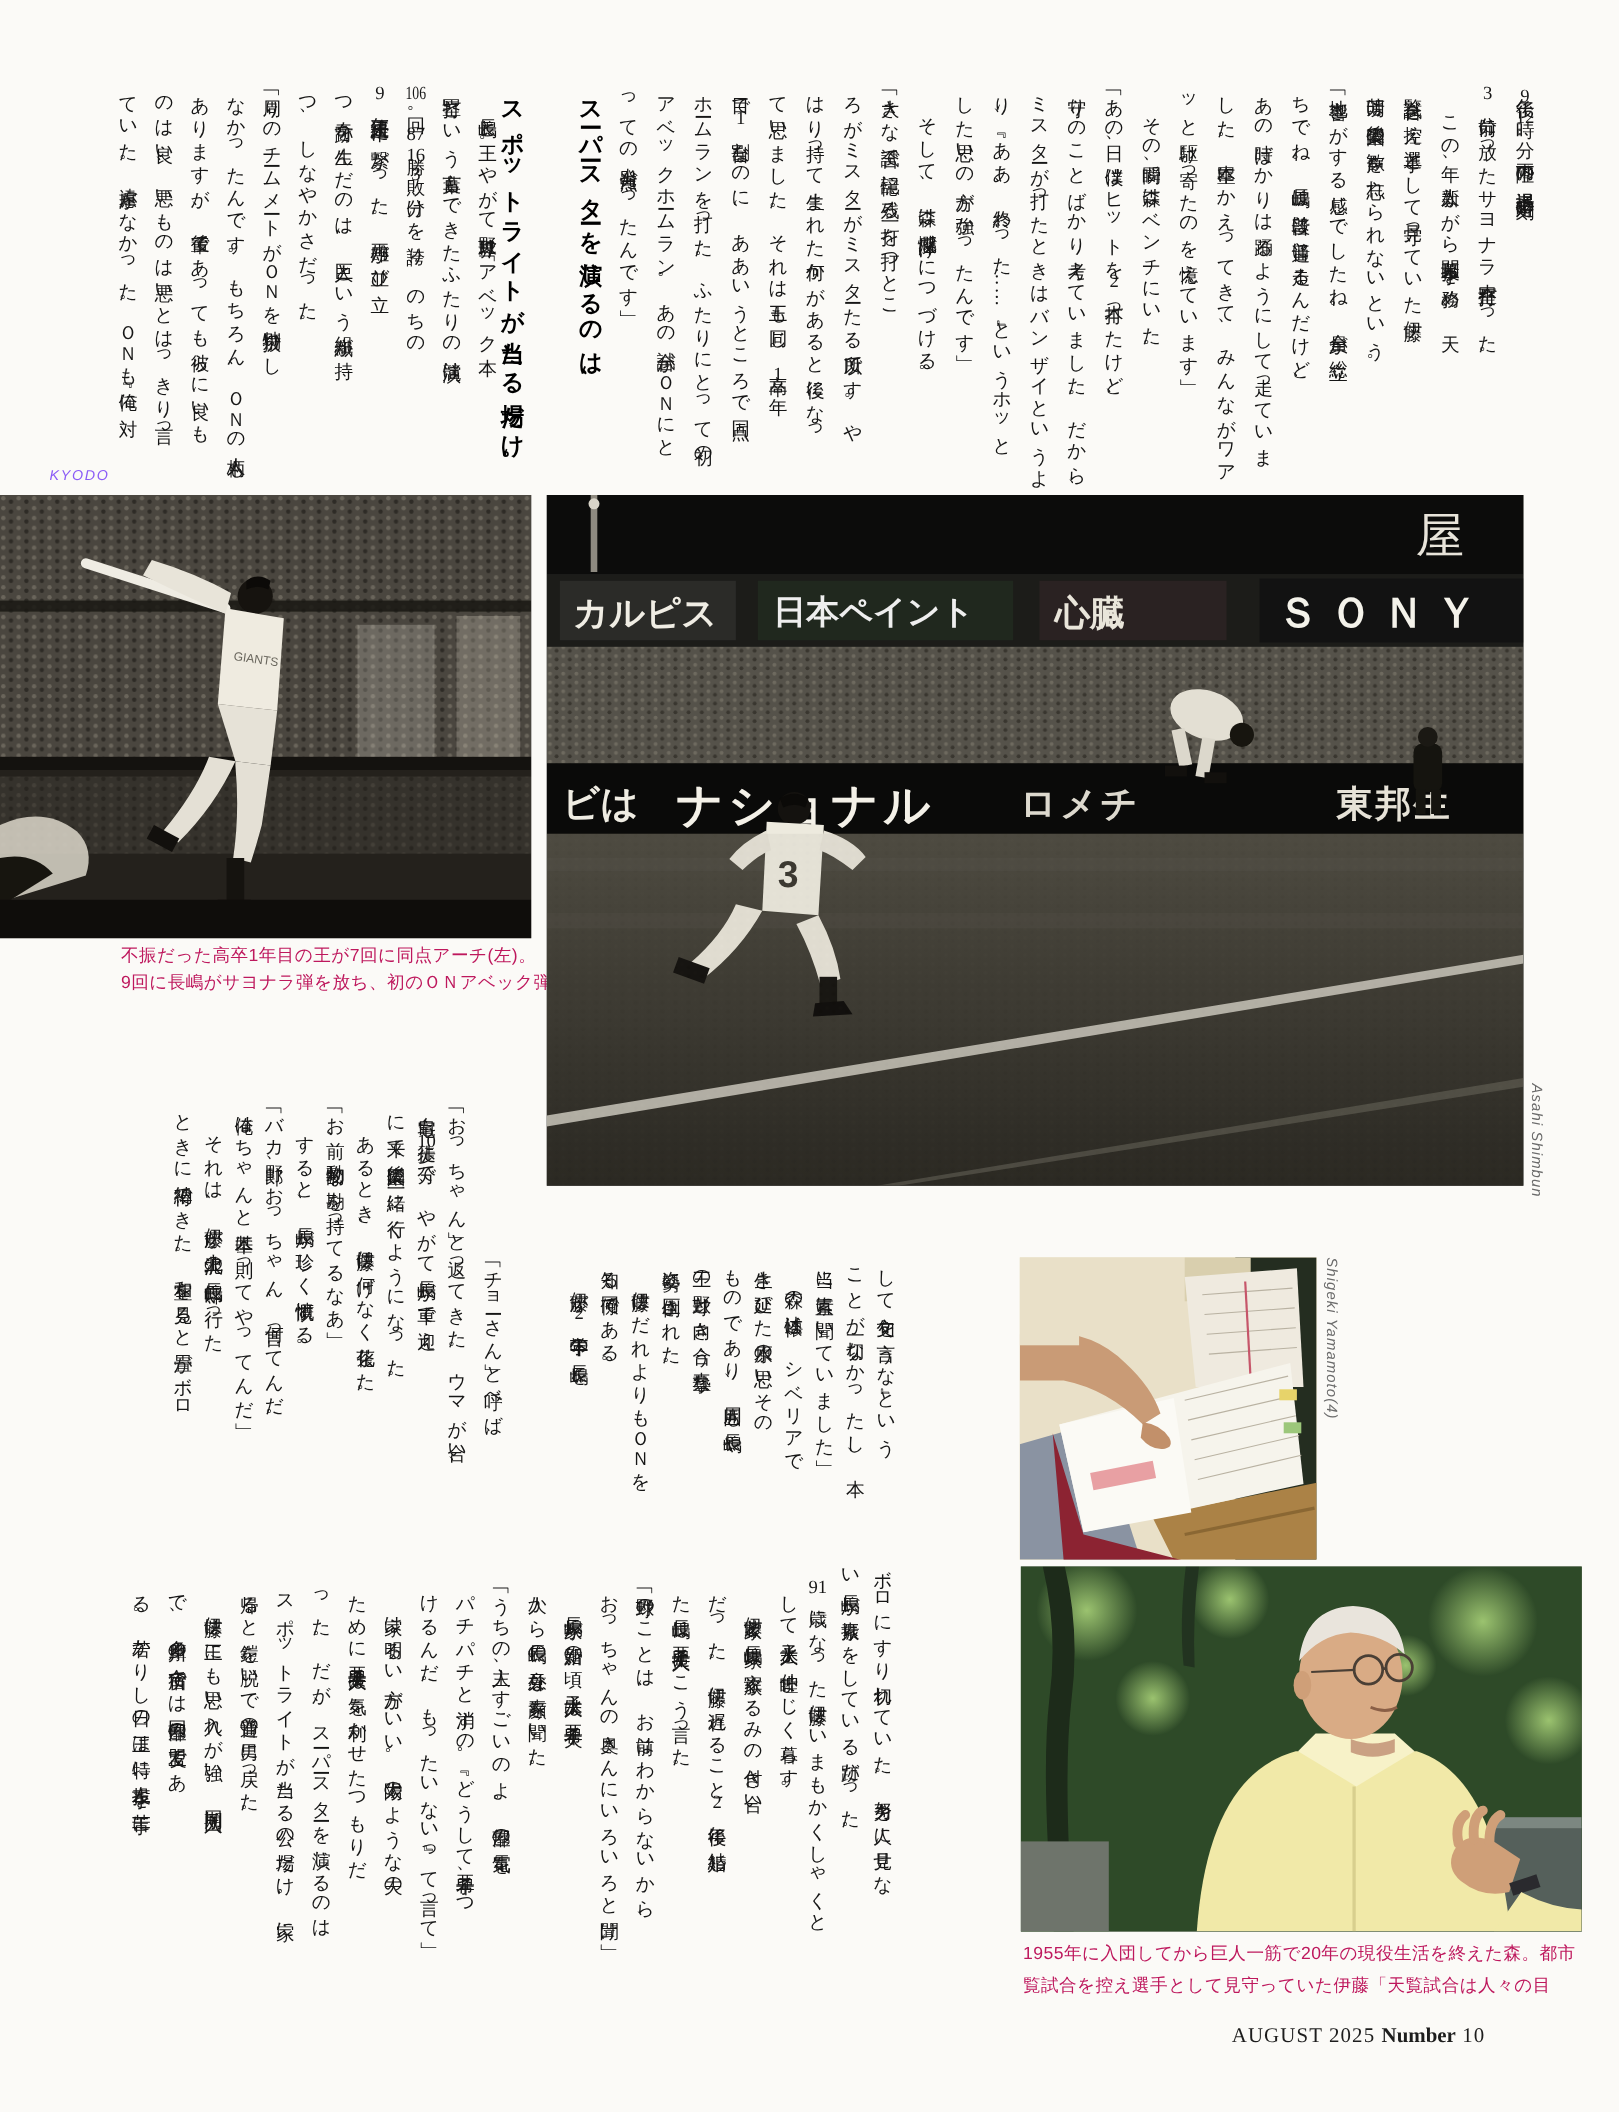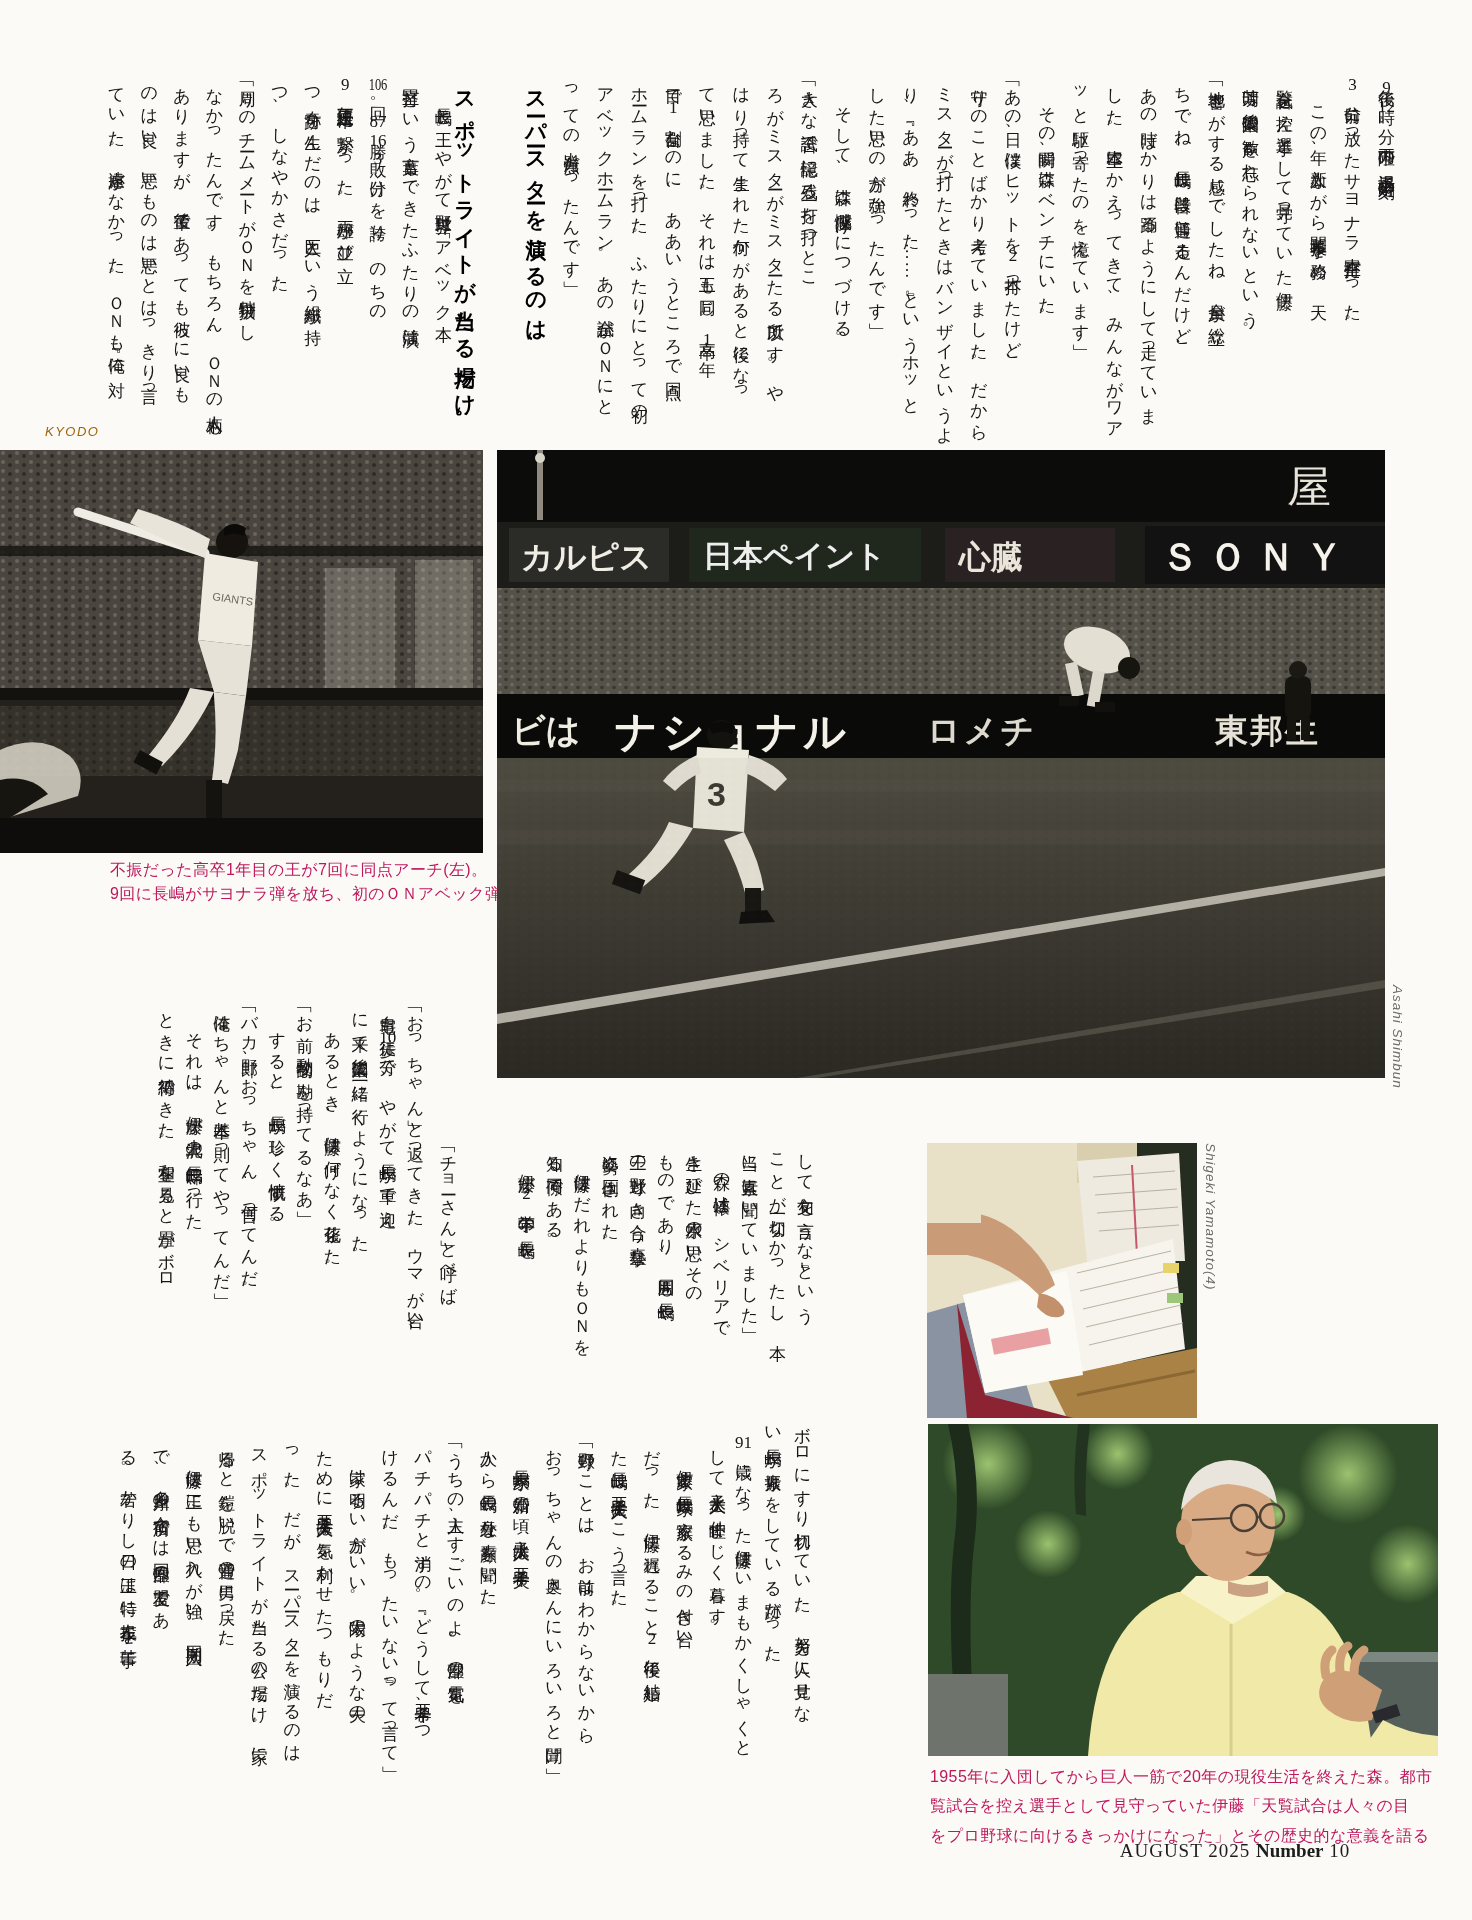--- a/index.html
+++ b/index.html
@@ -11,21 +11,21 @@
   .vcol{writing-mode:vertical-rl;text-orientation:mixed;font-size:17px;line-height:1;
         letter-spacing:1.6px;color:#161616;white-space:nowrap;}
   .tcy{text-combine-upright:all;letter-spacing:0;}
   .vheadline .vcol{font-family:"Liberation Sans","DejaVu Sans",sans-serif;font-weight:bold;
         font-size:21px;letter-spacing:3px;color:#000;}
   
   .caption{font-family:"Liberation Sans","DejaVu Sans",sans-serif;font-size:16px;
            line-height:1.5;color:#be185d;letter-spacing:.4px;}
   .caption-right{line-height:1.84;}
   .credit-h{font-family:"Liberation Sans","DejaVu Sans",sans-serif;font-style:italic;
-            font-size:13px;color:#a16207;letter-spacing:1.5px;}
+            font-size:13px;color:#8b5cf6;letter-spacing:1.5px;}
   .credit-v{writing-mode:vertical-rl;font-family:"Liberation Sans","DejaVu Sans",sans-serif;
             font-style:italic;font-size:13.5px;color:#6b6b6b;letter-spacing:1px;white-space:nowrap;}
   .footer{font-size:19px;color:#1d1d1d;letter-spacing:1px;white-space:nowrap;}
   .footer .brand{font-weight:bold;letter-spacing:0;font-family:"Liberation Serif",serif;}
   
   .photo{overflow:hidden;}
   .photo svg{display:block;}
 </style>
 </head>
 <body>
@@ -334,21 +334,20 @@
       <path d="M398,252 q-4,-18 6,-26 M412,248 q-2,-20 8,-26 M426,250 q0,-18 10,-24" stroke="#cf9f78" stroke-width="9" fill="none" stroke-linecap="round"></path>
       <rect x="444" y="288" width="26" height="12" fill="#2a2a2e" transform="rotate(-18 444 288)"></rect>
       <path d="M455,296 Q480,310 510,312 L510,332 L430,332 Z" fill="#f1e9a8"></path>
     </g>
   </svg>
 </div>
 
 <div class="abs caption caption-right" style="left:930px;top:1762px;width:505px;">
   <div>1955年に入団してから巨人一筋で20年の現役生活を終えた森。都市</div>
   <div>覧試合を控え選手として見守っていた伊藤「天覧試合は人々の目</div>
-  <div>をプロ野球に向けるきっかけになった」とその歴史的な意義を語る</div>
 </div>
 
 <div class="abs footer" style="left:1080px;top:1840px;width:310px;text-align:center;">
   <span>AUGUST 2025</span>
   <span> </span>
   <span class="brand">Number</span>
   <span> </span>
   <span>10</span>
 </div>
 

